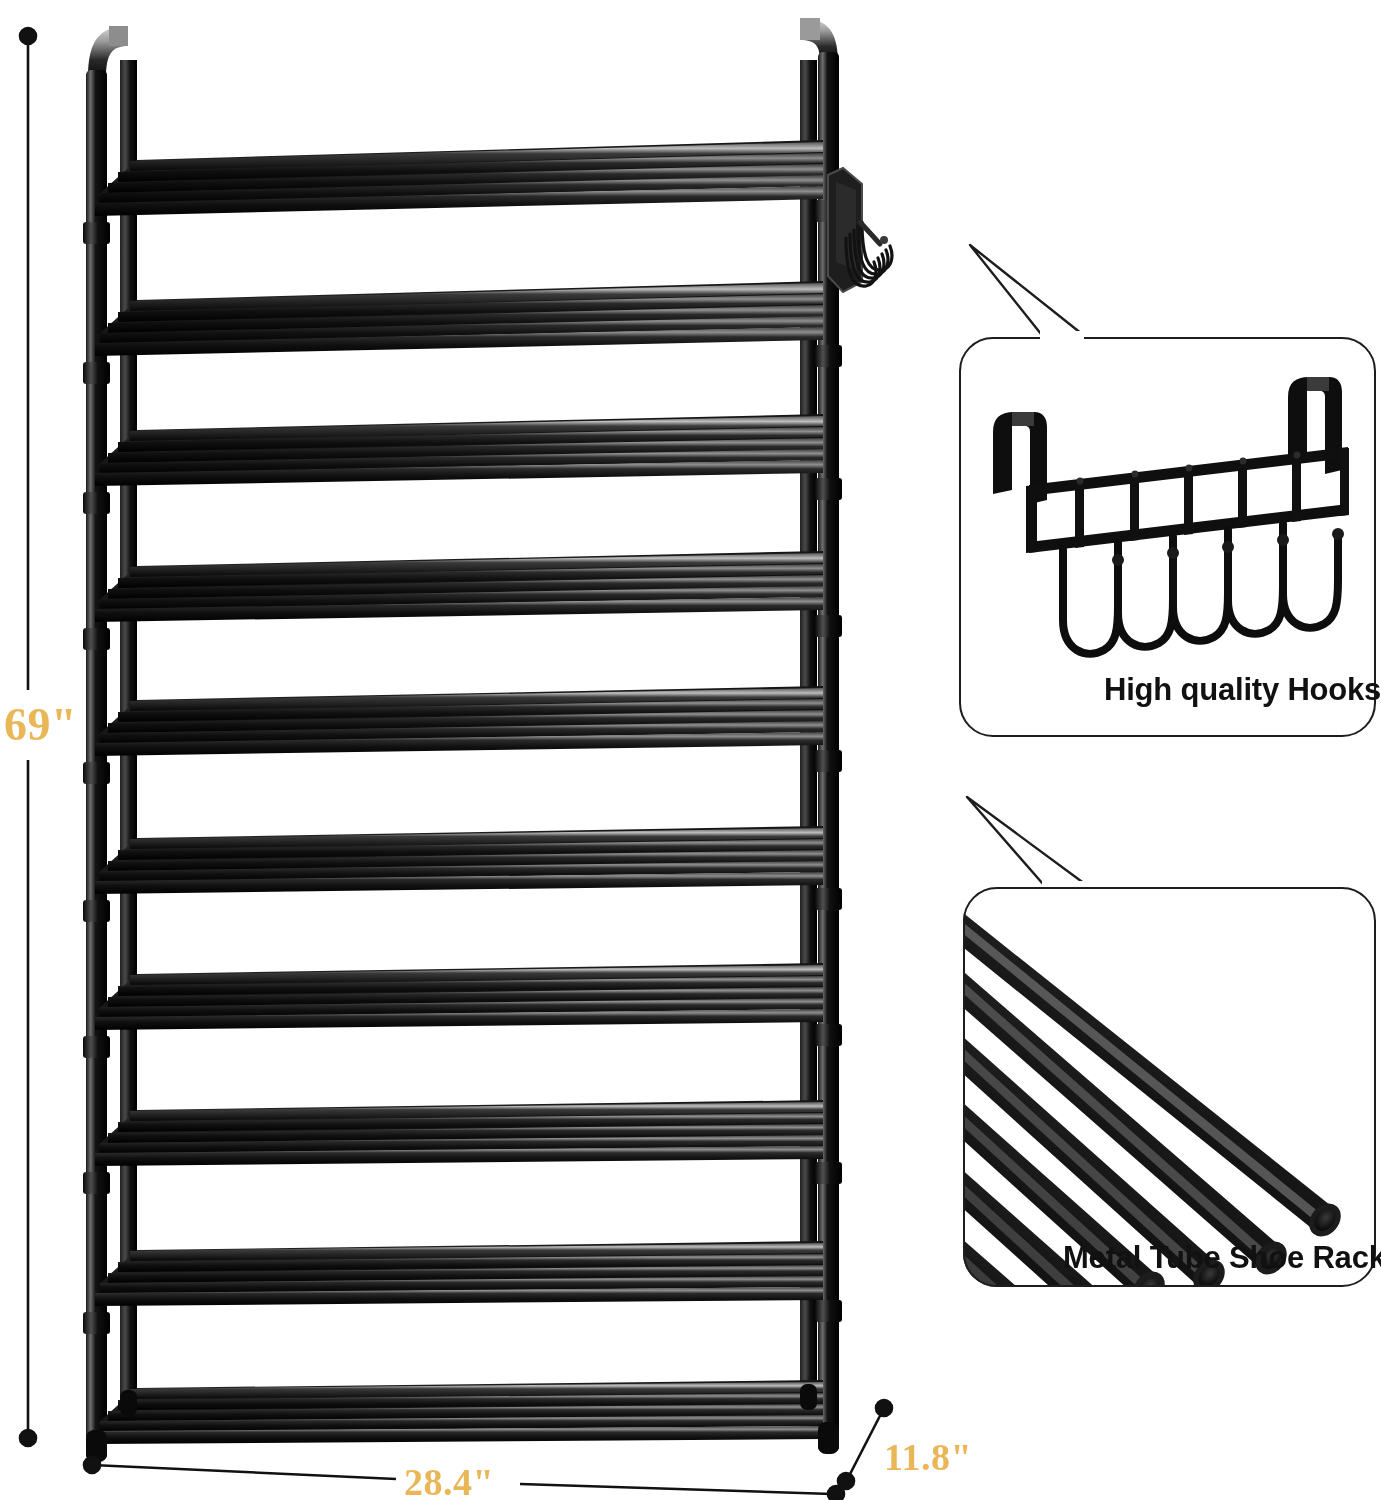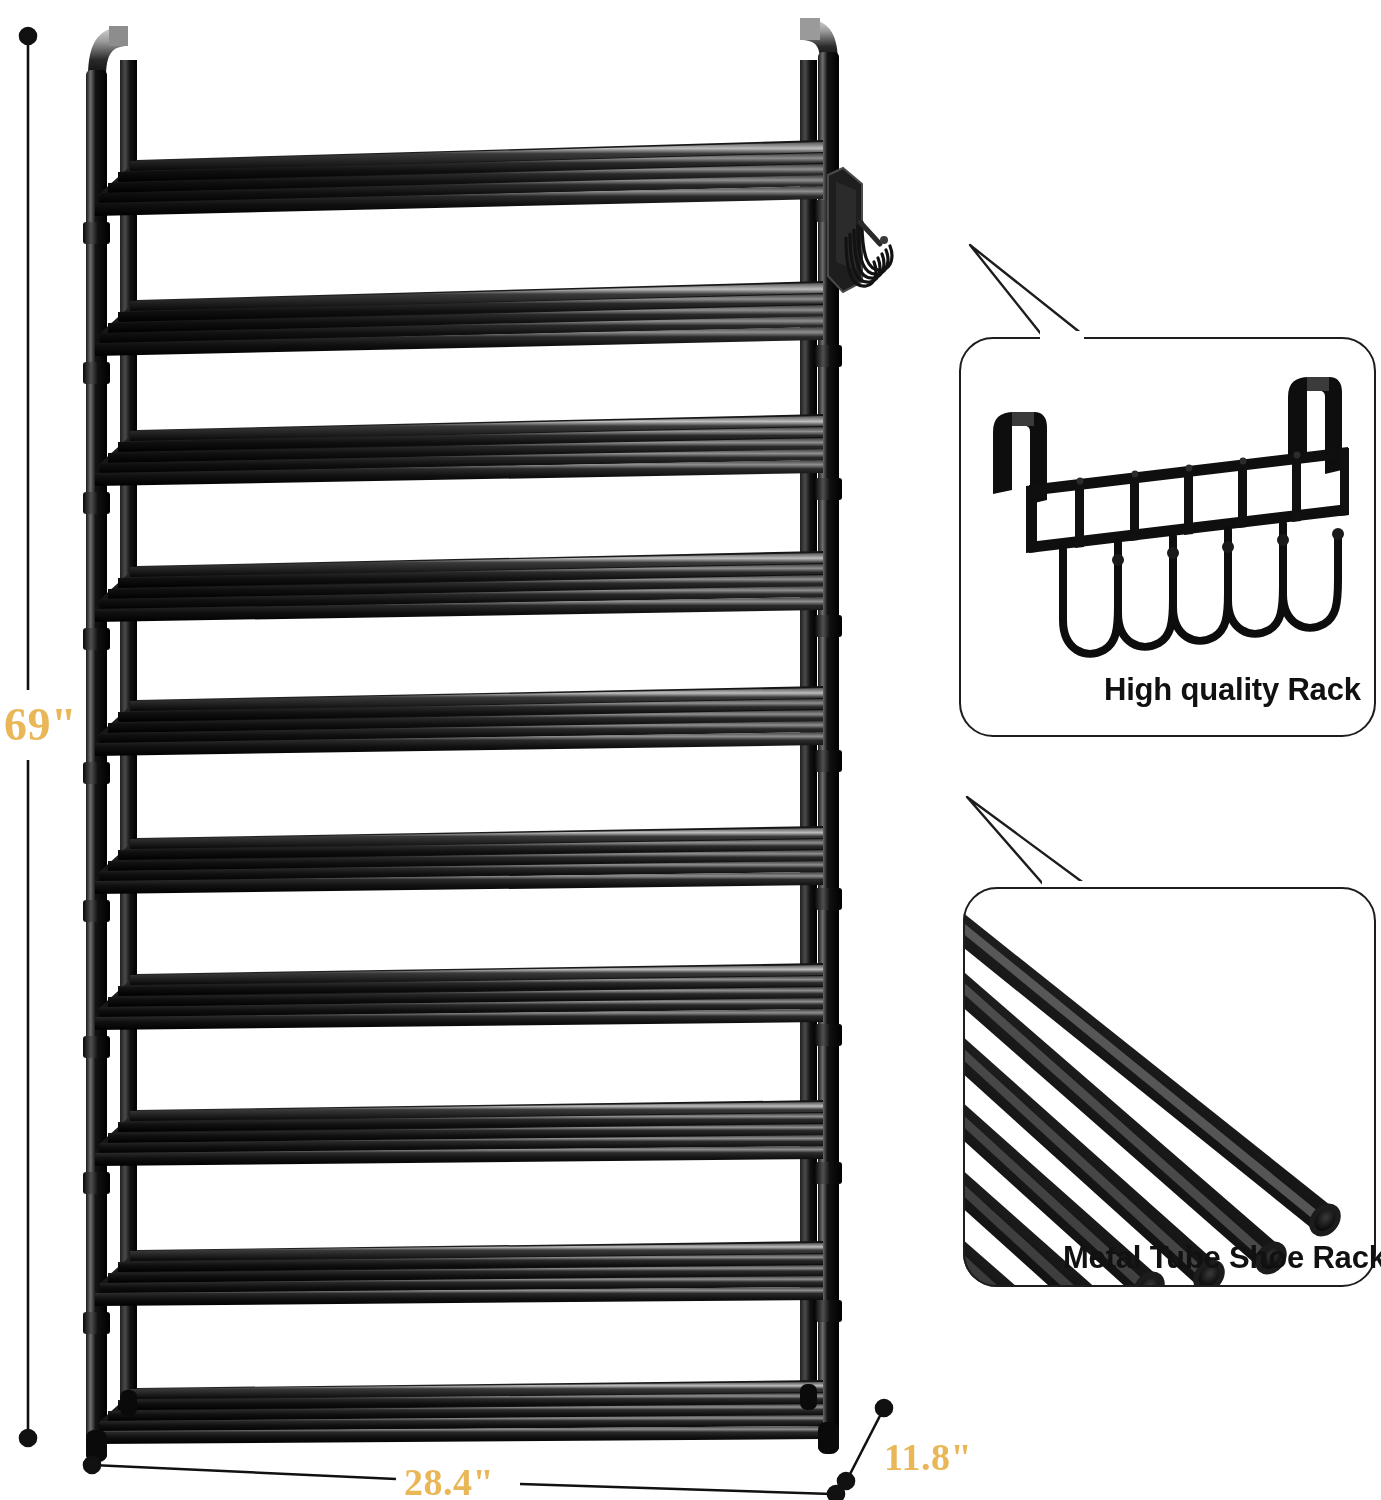--- a/index.html
+++ b/index.html
@@ -372,21 +372,21 @@
       <g fill="#1a1a1a">
         <circle cx="1118" cy="560" r="6"></circle>
         <circle cx="1173" cy="553" r="6"></circle>
         <circle cx="1228" cy="547" r="6"></circle>
         <circle cx="1283" cy="540" r="6"></circle>
         <circle cx="1338" cy="534" r="6"></circle>
       </g>
     </g>
   </svg>
 
-  <div class="callout-caption" id="hooks-caption">High quality Rack</div>
+  <div class="callout-caption" id="hooks-caption">High quality Hooks</div>
 
   <svg class="layer" viewBox="0 0 1381 1500">
     <path d="M967,797 L1043,884 L1085,884 Z" fill="#ffffff" stroke="#1d1d1d" stroke-width="2.4" stroke-linejoin="round"></path>
     <rect x="1042" y="881" width="45" height="8" fill="#ffffff"></rect>
   </svg>
 
   <div class="clip-host" id="tubes-clip">
     <svg width="413" height="400" viewBox="0 0 413 400">
       <defs>
         <linearGradient id="pipeG" x1="0" y1="0" x2="0" y2="1" gradientTransform="rotate(40 0.5 0.5)">

